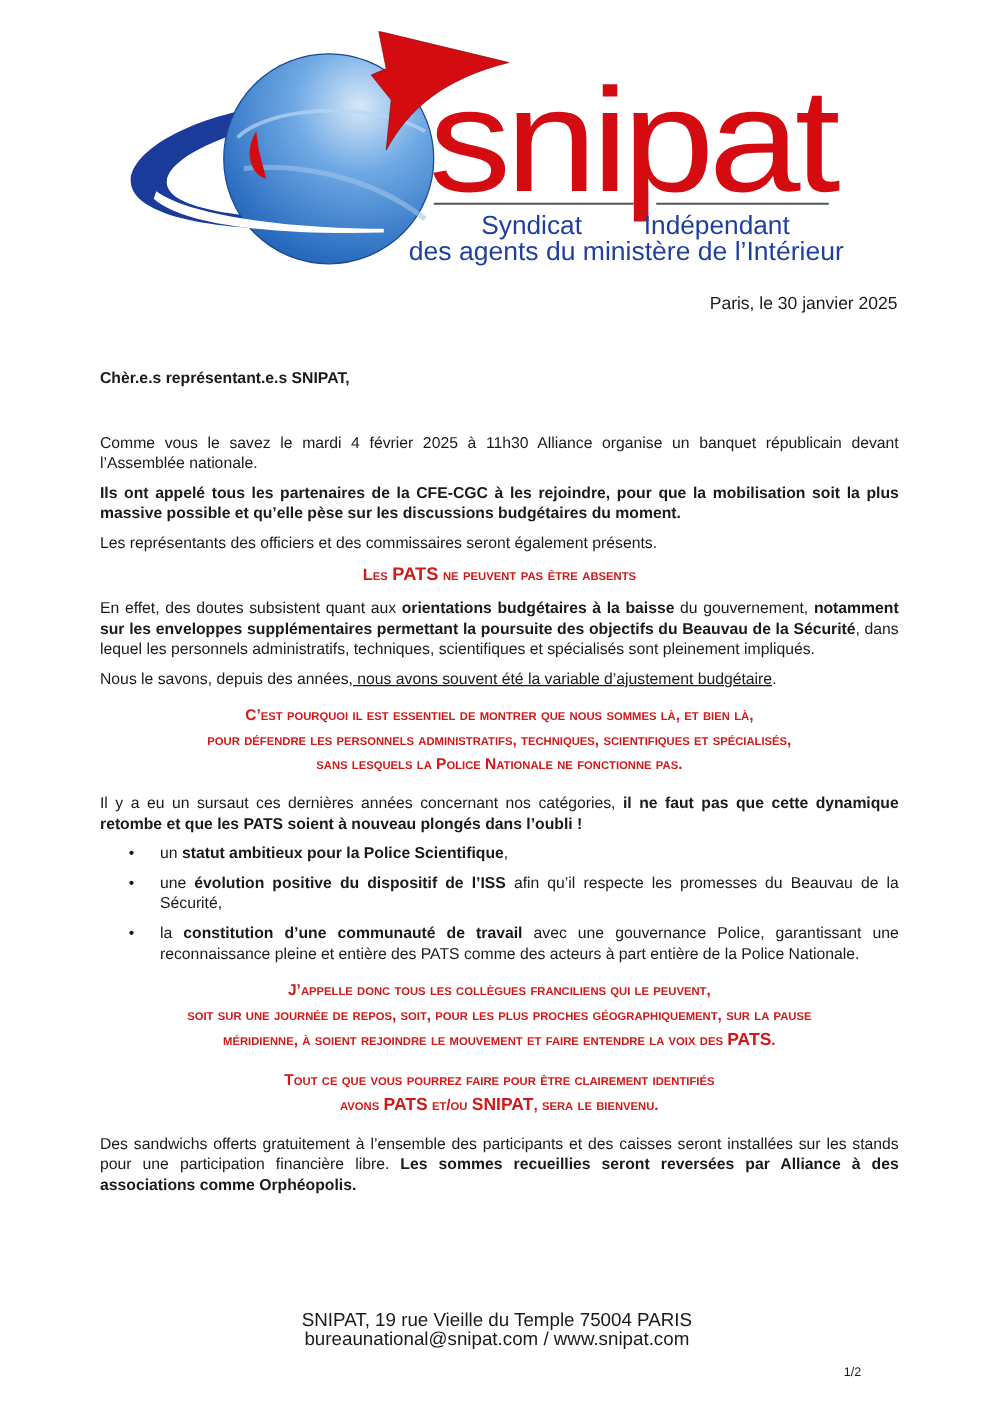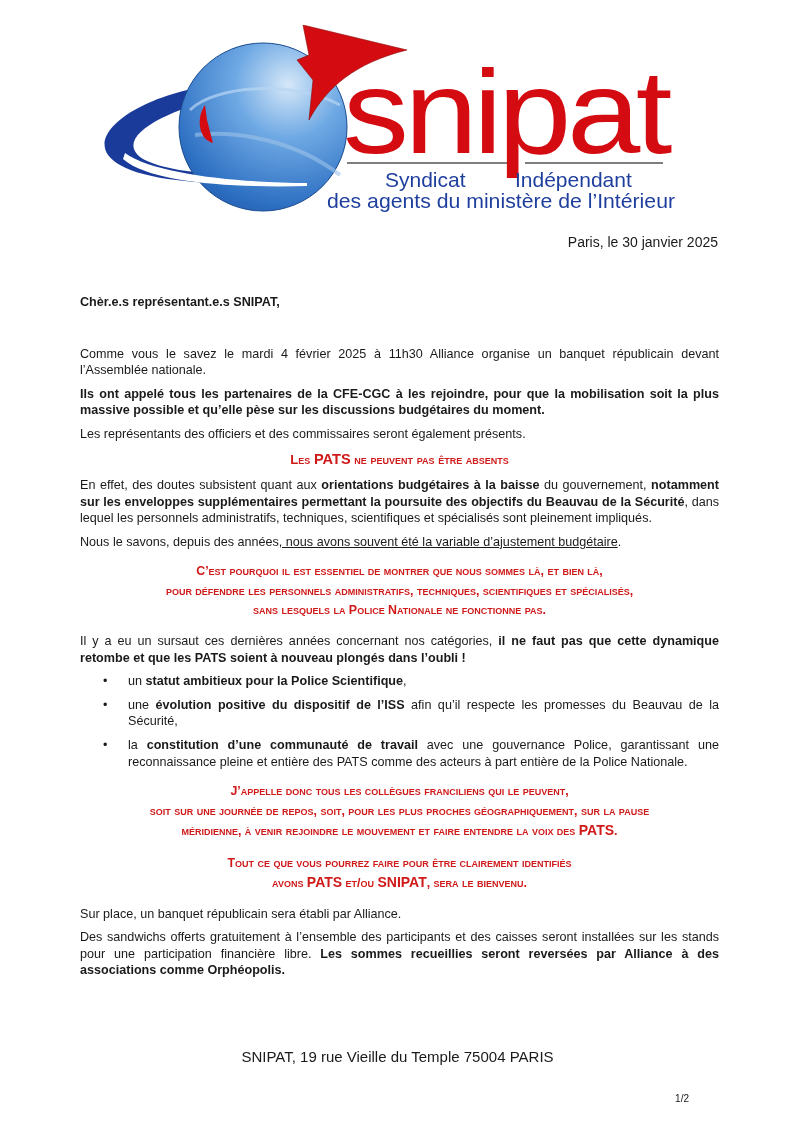--- a/index.html
+++ b/index.html
@@ -96,28 +96,28 @@
 
   <ul class="bullets">
     <li><span class="dot">•</span><span>un </span><b>statut ambitieux pour la Police Scientifique</b><span>,</span></li>
     <li><span class="dot">•</span><span>une </span><b>évolution positive du dispositif de l’ISS</b><span> afin qu’il respecte les promesses du Beauvau de la Sécurité,</span></li>
     <li><span class="dot">•</span><span>la </span><b>constitution d’une communauté de travail</b><span> avec une gouvernance Police, garantissant une reconnaissance pleine et entière des PATS comme des acteurs à part entière de la Police Nationale.</span></li>
   </ul>
 
   <div class="red-block">
     <div>J’appelle donc tous les collègues franciliens qui le peuvent,</div>
     <div>soit sur une journée de repos, soit, pour les plus proches géographiquement, sur la pause</div>
-    <div><span>méridienne, à venir rejoindre le mouvement et faire entendre la voix des </span><span class="big">PATS</span><span>.</span></div>
+    <div><span>méridienne, à soient rejoindre le mouvement et faire entendre la voix des </span><span class="big">PATS</span><span>.</span></div>
   </div>
 
   <div class="red-block" style="margin-top:18px;">
     <div>Tout ce que vous pourrez faire pour être clairement identifiés</div>
     <div><span>avons </span><span class="big">PATS</span><span> et/ou </span><span class="big">SNIPAT</span><span>, sera le bienvenu.</span></div>
   </div>
 
-  <p class="para">Sur place, un banquet républicain sera établi par Alliance.</p>
   <p class="para"><span>Des sandwichs offerts gratuitement à l’ensemble des participants et des caisses seront installées sur les stands pour une participation financière libre. </span><b>Les sommes recueillies seront reversées par Alliance à des associations comme Orphéopolis.</b></p>
 </div>
 
 <div class="footer">
   <div>SNIPAT, 19 rue Vieille du Temple 75004 PARIS</div>
+  <div>bureaunational@snipat.com / www.snipat.com</div>
 </div>
 <div class="pagenum">1/2</div>
 
 </body></html>

